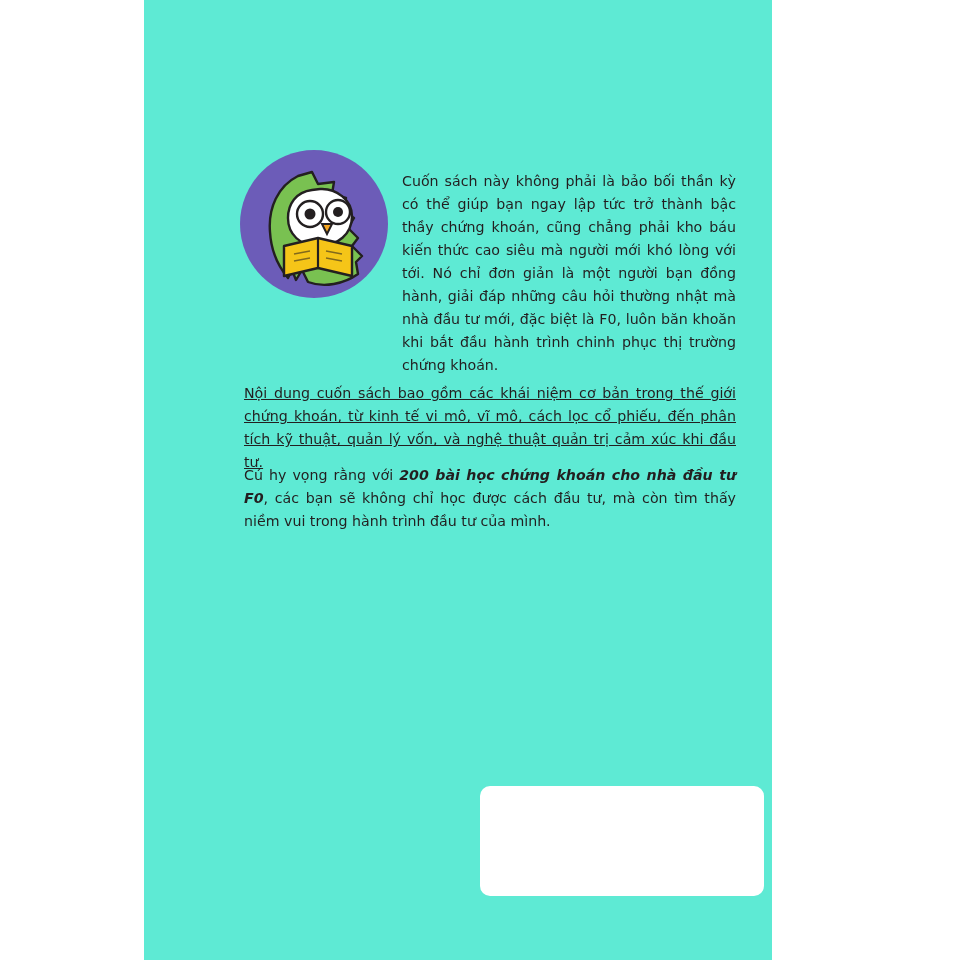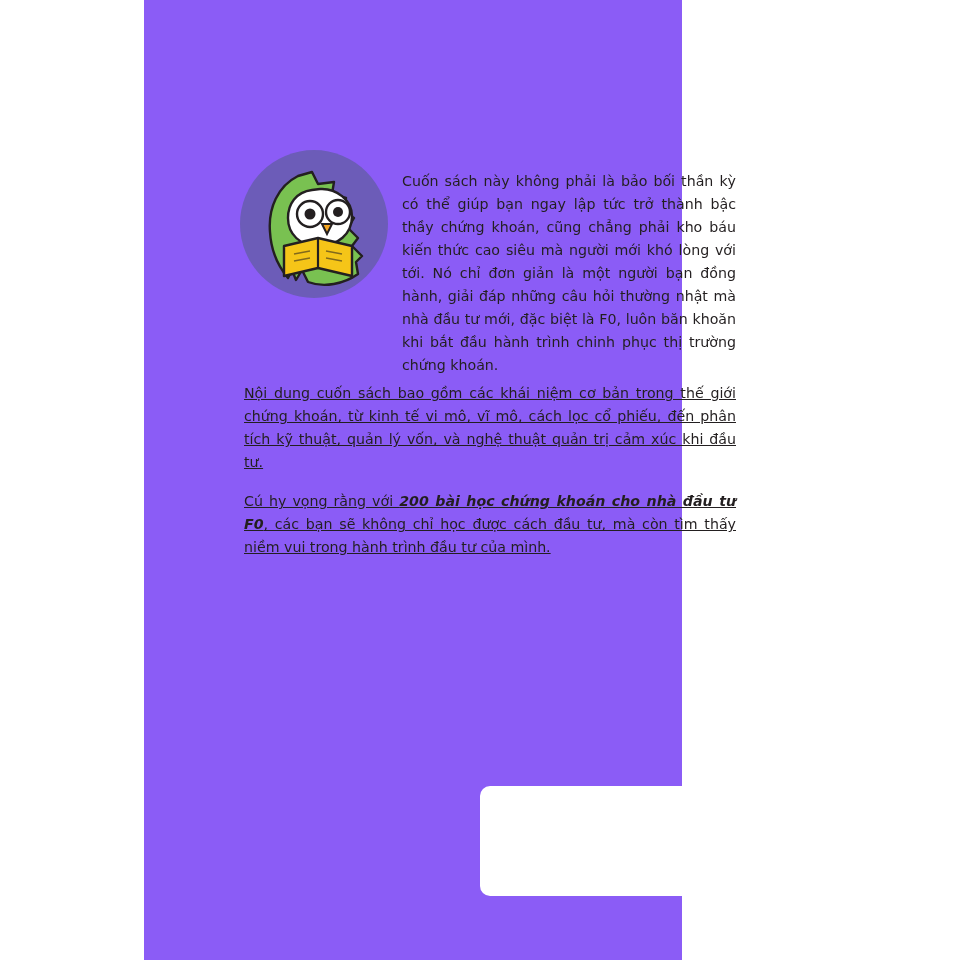--- a/index.html
+++ b/index.html
@@ -19,23 +19,23 @@
     width: 960px;
     height: 960px;
     background: #ffffff;
   }
 
   
   #cover {
     position: absolute;
     left: 144px;
     top: 0px;
-    width: 538px;
+    width: 628px;
     height: 960px;
-    background: #8b5cf6;
+    background: #5eead4;
   }
 
   
   #owl-illustration {
     position: absolute;
     left: 96px;   
     top: 150px;
     width: 148px;
     height: 148px;
   }
@@ -65,23 +65,22 @@
 
   #para-content {
     left: 100px;
     top: 368px;
     width: 492px;
     text-decoration: underline;
   }
 
   #para-hope {
     left: 100px;
-    top: 476px;
+    top: 450px;
     width: 492px;
-    text-decoration: underline;
   }
 
   .book-title-italic {
     font-style: italic;
     font-weight: bold;
   }
 
   
   #barcode-placeholder {
     position: absolute;

